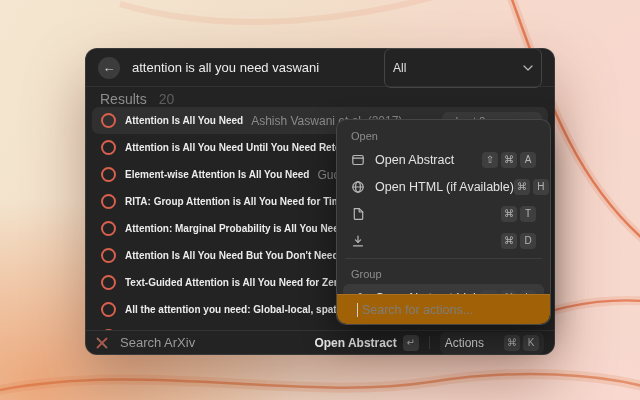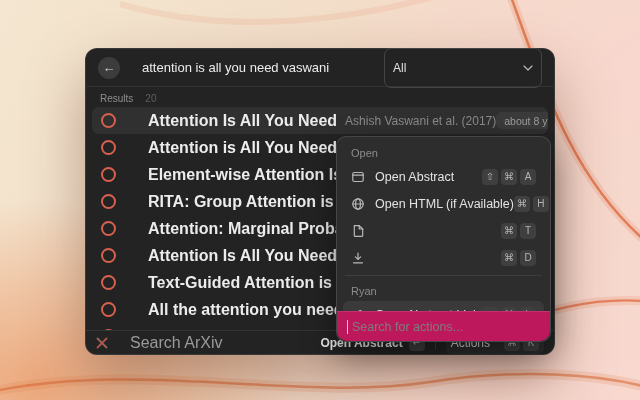--- a/index.html
+++ b/index.html
@@ -20,71 +20,71 @@
     background:#232323;border:1px solid rgba(255,255,255,.10);
     border-radius:12px;box-shadow:0 28px 60px rgba(90,40,20,.38);
     box-sizing:border-box;z-index:2;
   }
   .searchbar{height:37px;display:flex;align-items:center;padding:0 12px;}
   .back-btn{
     width:22px;height:22px;border-radius:50%;border:none;background:#3c3c3c;
     color:#d9d9d9;font-size:13px;line-height:22px;text-align:center;padding:0;cursor:pointer;
     flex:0 0 auto;
   }
-  .query{margin-left:22px;font-size:13px;color:#ececec;white-space:nowrap;}
+  .query{margin-left:12px;font-size:13px;color:#ececec;white-space:nowrap;}
   .filter-dropdown{
     margin-left:auto;width:158px;height:40px;border:1px solid #454545;border-radius:7px;
     display:flex;align-items:center;justify-content:space-between;padding:0 8px;box-sizing:border-box;
     color:#e0e0e0;font-size:12px;cursor:pointer;
   }
   .h-divider{height:1px;background:rgba(255,255,255,.07);}
-  .results-header{height:19px;display:flex;align-items:center;padding:2px 14px 0;font-size:10px;color:#8d8d8d;}
+  .results-header{height:19px;display:flex;align-items:center;padding:2px 14px 0;font-size:14px;color:#8d8d8d;}
   .results-header .count{margin-left:12px;color:#5f5f5f;text-align:center;}
   .list{position:absolute;left:6px;right:6px;top:58px;bottom:24px;overflow:hidden;}
   .row{height:27px;display:flex;align-items:center;padding:0 6px;border-radius:7px;white-space:nowrap;overflow:hidden;}
   .row.selected{background:#303030;}
   .ring{width:11px;height:11px;border:2px solid #d8604c;border-radius:50%;margin:0 9px 0 3px;flex:0 0 auto;}
-  .row .title{font-size:16px;font-weight:600;color:#ececec;margin-left:23px;}
+  .row .title{font-size:10px;font-weight:600;color:#ececec;}
   .row .author{font-size:12px;color:#8a8a8a;margin-left:8px;}
   .badge{margin-left:auto;background:#3b3b3b;color:#9d9d9d;font-size:10.5px;padding:2.5px 8px;border-radius:6px;flex:0 0 auto;}
   .footer{
     position:absolute;left:0;right:0;bottom:0;height:24px;background:#232323;
     border-top:1px solid rgba(255,255,255,.08);border-radius:0 0 12px 12px;
     display:flex;align-items:center;padding:0 10px;box-sizing:border-box;
   }
-  .footer .app-label{font-size:16px;color:#9a9a9a;margin-left:22px;}
+  .footer .app-label{font-size:13px;color:#9a9a9a;margin-left:12px;}
   .footer .spacer{flex:1;}
   .footer .primary{font-size:12px;font-weight:600;color:#ececec;margin-right:6px;}
   .keycap{
     min-width:16px;height:16px;background:#3f3f3f;border-radius:4px;color:#b5b5b5;
     font-size:10px;display:inline-flex;align-items:center;justify-content:center;
     padding:0 3px;box-sizing:border-box;
   }
   .footer .vsep{width:1px;height:13px;background:#3f3f3f;margin:0 10px;}
   .actions-group{display:flex;align-items:center;gap:4px;background:rgba(255,255,255,.045);border-radius:6px;padding:3px 5px;cursor:pointer;}
-  .actions-group .lbl{font-size:12px;color:#d6d6d6;margin-right:10px;}
+  .actions-group .lbl{font-size:12px;color:#d6d6d6;margin-right:16px;}
 
   
   .menu{
-    position:absolute;left:336px;top:136px;width:215px;height:206px;
+    position:absolute;left:336px;top:119px;width:215px;height:206px;
     background:#2d2d2d;border:1px solid rgba(255,255,255,.12);border-radius:10px;
     box-shadow:0 14px 34px rgba(0,0,0,.45);z-index:3;overflow:hidden;box-sizing:border-box;
   }
   .menu-scroll{padding:5px 6px;}
   .menu-section-title{font-size:11px;color:#8d8d8d;padding:5px 8px 4px;}
   .menu-item{height:27px;display:flex;align-items:center;padding:0 8px;border-radius:6px;cursor:pointer;}
   .menu-item.selected{background:#3a3a3a;}
   .menu-item .icn{width:14px;height:14px;flex:0 0 auto;display:flex;}
   .menu-item .lbl{font-size:12.5px;color:#e3e3e3;margin-left:10px;white-space:nowrap;}
   .menu-item .keys{margin-left:auto;display:flex;gap:3px;}
   .menu-divider{height:1px;background:rgba(255,255,255,.08);margin:4px 2px;}
   .menu-input-bar{
-    position:absolute;left:0;right:0;bottom:0;height:30px;background:#be185d;
+    position:absolute;left:0;right:0;bottom:0;height:30px;background:#a16207;
     border-top:1px solid rgba(255,255,255,.10);border-radius:0 0 10px 10px;
-    display:flex;align-items:center;padding:0 10px;box-sizing:border-box;
+    display:flex;align-items:center;padding:0 20px;box-sizing:border-box;
   }
   .caret{width:1px;height:14px;background:#cfcfcf;margin-right:2px;}
   .menu-input{border:none;background:transparent;outline:none;color:#e0e0e0;font-size:12.5px;width:100%;
     font-family:"Liberation Sans","DejaVu Sans",sans-serif;}
   .menu-input::placeholder{color:#7d7d7d;}
   svg.micon{stroke:#b8b8b8;fill:none;stroke-width:1.2;stroke-linecap:round;stroke-linejoin:round;}
 </style>
 </head>
 <body>
 
@@ -230,21 +230,21 @@
             <path d="M4.4 5.8 L7 8.4 L9.6 5.8"></path>
             <path d="M2.5 11.8 H11.5"></path>
           </svg>
         </span>
         <span class="keys">
           <span class="keycap">⌘</span>
           <span class="keycap">D</span>
         </span>
       </div>
       <div class="menu-divider"></div>
-      <div class="menu-section-title">Ryan</div>
+      <div class="menu-section-title">Group</div>
       <div class="menu-item selected">
         <span class="icn">
           <svg class="micon" width="14" height="14" viewBox="0 0 14 14">
             <path d="M5.9 8.1 L8.1 5.9"></path>
             <path d="M6.6 4.4 l1.2 -1.2 a2.2 2.2 0 0 1 3.1 3.1 L9.7 7.5"></path>
             <path d="M7.4 9.6 L6.2 10.8 a2.2 2.2 0 0 1 -3.1 -3.1 l1.2 -1.2"></path>
           </svg>
         </span>
         <span class="lbl">Copy Abstract Link</span>
         <span class="keys">

